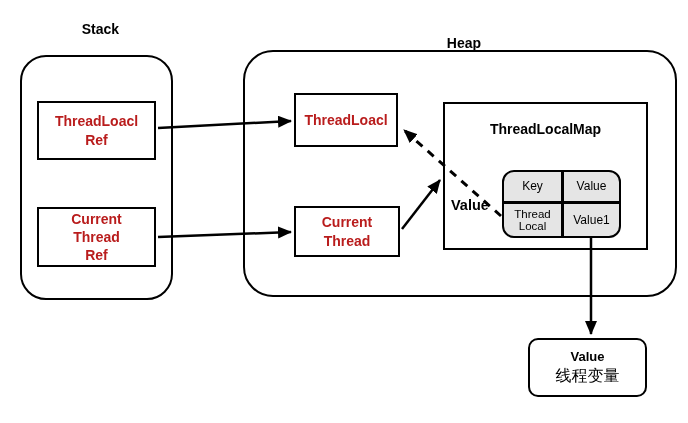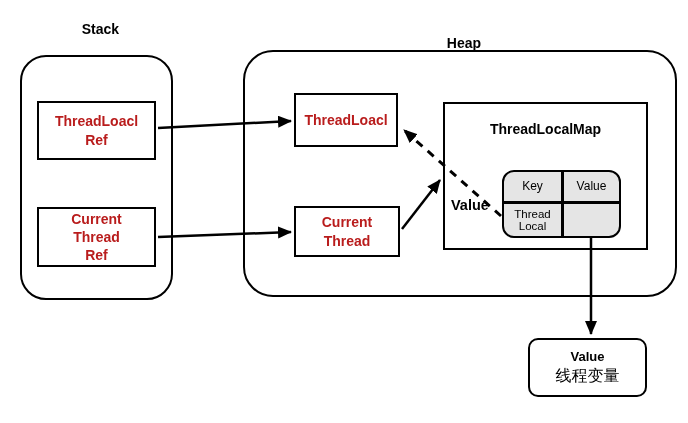--- a/index.html
+++ b/index.html
@@ -120,20 +120,21 @@
 
   <div class="map-container">
     <div class="map-title">ThreadLocalMap</div>
   </div>
 
   <div class="entry-table">
     <div class="cell cell-key">Key</div>
     <div class="cell cell-value">Value</div>
     <div class="cell cell-threadlocal">Thread
 Local</div>
+    <div class="cell cell-value1">Value1</div>
   </div>
 
   <div class="entry-label">Value</div>
 
   <div class="value-box">
     <span class="en">Value</span>
     <span class="cn">线程变量</span>
   </div>
 
   <svg class="arrows">

